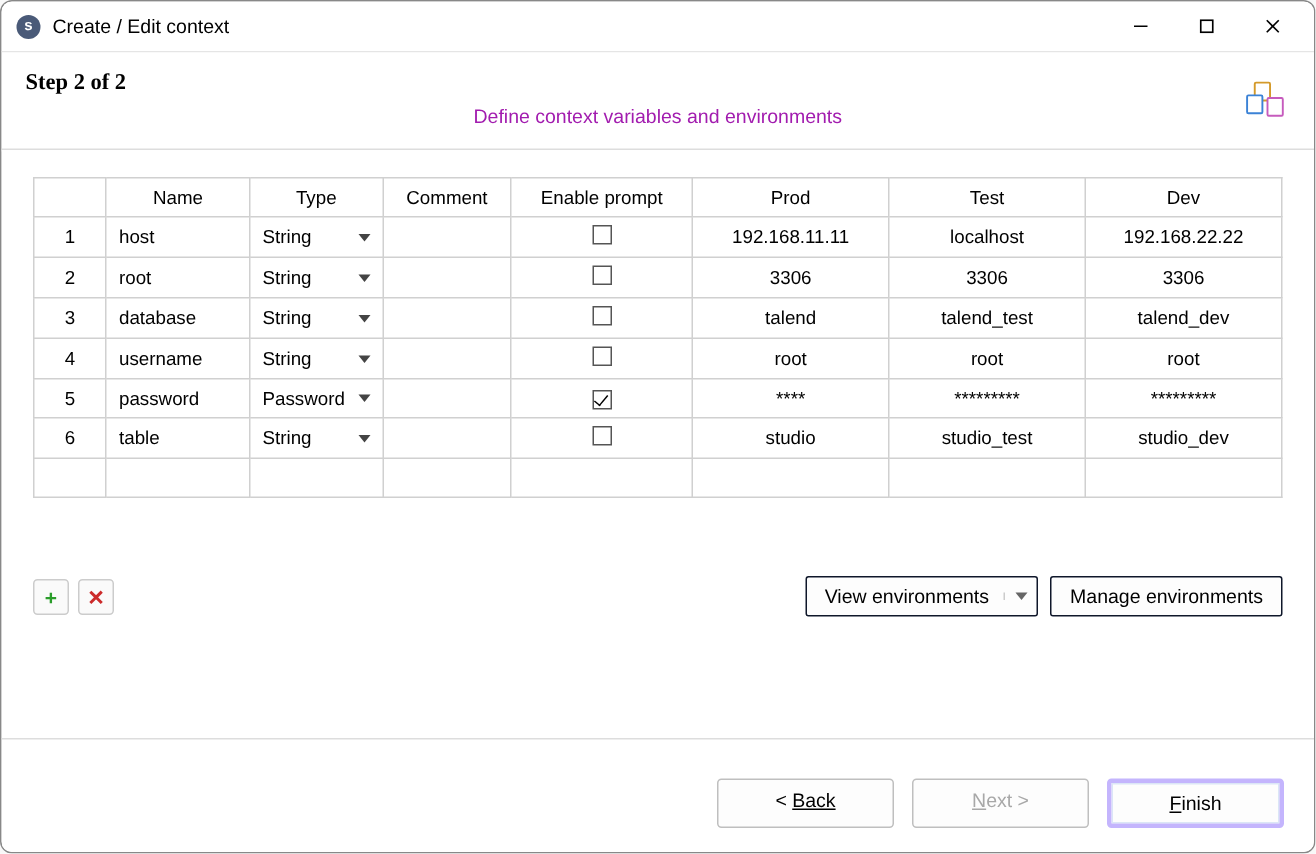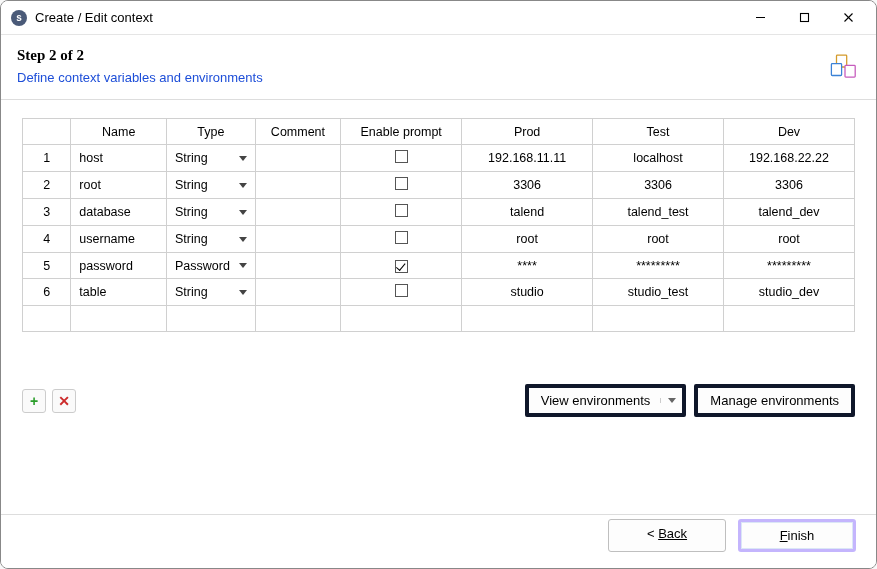--- a/index.html
+++ b/index.html
@@ -43,21 +43,21 @@
   }
   .titlebar .winbtn svg { width: 11px; height: 11px; }
 
   .header {
     padding: 12px 16px 14px 16px;
     background: #fff;
     border-bottom: 1px solid #ddd;
     position: relative;
   }
   .header .step { font-size: 15px; font-weight: 600; margin-bottom: 6px; font-family: Liberation Serif, serif; }
-  .header .desc { font-size: 13px; color: #1d4ed8; }
+  .header .desc { font-size: 13px; color: #a21caf; text-align: center; }
   .header .wizicon {
     position: absolute; right: 14px; top: 50%; transform: translateY(-50%);
     width: 34px; height: 34px;
   }
 
   .body {
     flex: 1;
     padding: 16px 20px 0 20px;
     background: #fff;
     border-top: 1px solid #fff;
@@ -126,40 +126,40 @@
     background: #fafafa;
     display:flex; align-items:center; justify-content:center;
     margin-right: 6px;
     cursor:pointer;
     font-size: 14px; font-weight:bold;
   }
   .iconbtn.add { color: #2a9d2a; }
   .iconbtn.del { color: #cc2b2b; }
   .below-table .spacer { flex:1; }
   .flatbtn {
-    border: 4px solid #0f172a;
+    border: 1px solid #0f172a;
     background: #fdfdfd;
     padding: 5px 12px;
     font-size: 13px;
     border-radius: 2px;
     cursor:pointer;
     margin-left: 8px;
   }
   .flatbtn.with-drop { padding-right: 6px; display:flex; align-items:center;}
   .flatbtn.with-drop .drop {
     width: 16px; margin-left: 10px; border-left:1px solid #ccc; padding-left:6px;
     display:flex; align-items:center; justify-content:center;
   }
   .flatbtn.with-drop .drop .dcaret{
      width:0;height:0;border-left:4px solid transparent;border-right:4px solid transparent;border-top:5px solid #666;
   }
 
   .footer {
     border-top: 1px solid #ddd;
-    padding: 4px 20px 16px 20px;
+    padding: 26px 20px 16px 20px;
     display:flex; justify-content:flex-end; gap: 12px;
     background:#fff;
   }
   .navbtn {
     min-width: 118px;
     padding: 6px 10px;
     border: 1px solid #bfbfbf;
     border-radius: 3px;
     background: #fdfdfd;
     font-size: 13px;
@@ -362,16 +362,17 @@
       <div class="flatbtn">
         <span>Manage environments</span>
       </div>
     </div>
 
     </div>
   </div>
 
   <div class="footer">
     <div class="navbtn">&lt; <span class="mn">Back</span></div>
+    <div class="navbtn disabled"><span class="mn">N</span>ext &gt;</div>
     <div class="navbtn primary"><span class="mn">F</span>inish</div>
   </div>
 
 </div>
 
 </body></html>

